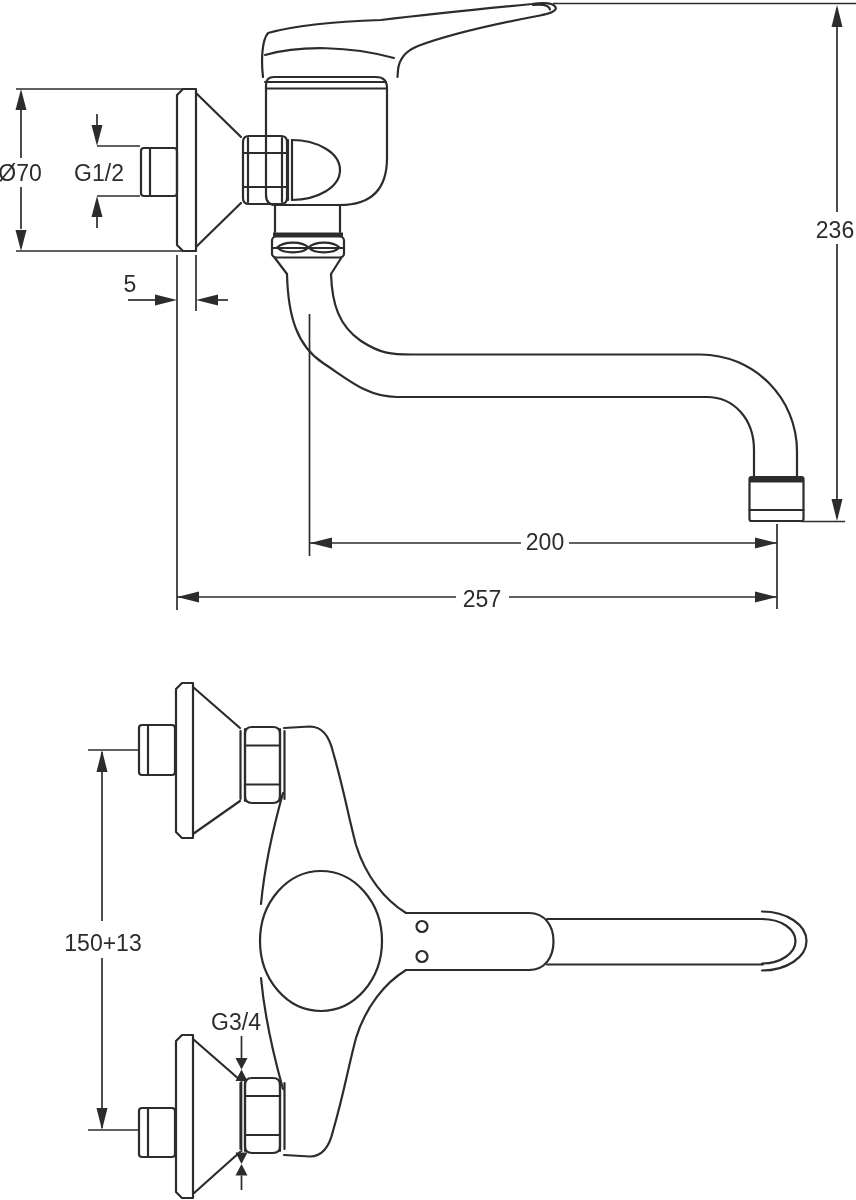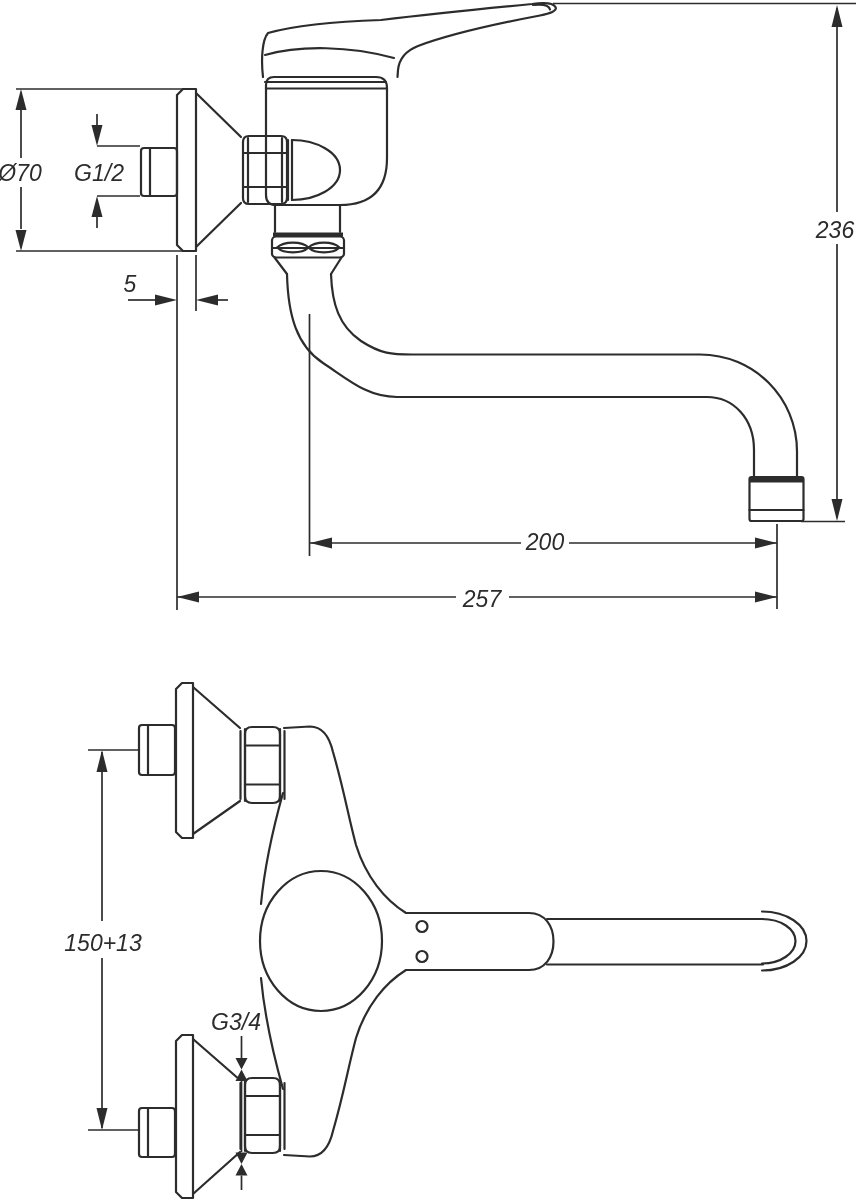--- a/index.html
+++ b/index.html
@@ -1,20 +1,19 @@
 <!DOCTYPE html>
 <html><head>
 <meta charset="utf-8">
 <style>
   html,body{margin:0;padding:0;background:#ffffff;}
   .stage{
     position:relative;width:856px;height:1200px;background:#ffffff;
     font-family:"Liberation Sans", sans-serif;
     overflow:hidden;
-    font-style:italic;
   }
   svg{display:block;}
   text.dim{
     font-family:"Liberation Sans", sans-serif;
     font-size:23px;
     fill:#2c2c2c;
   }
 </style>
 </head>
 <body>

